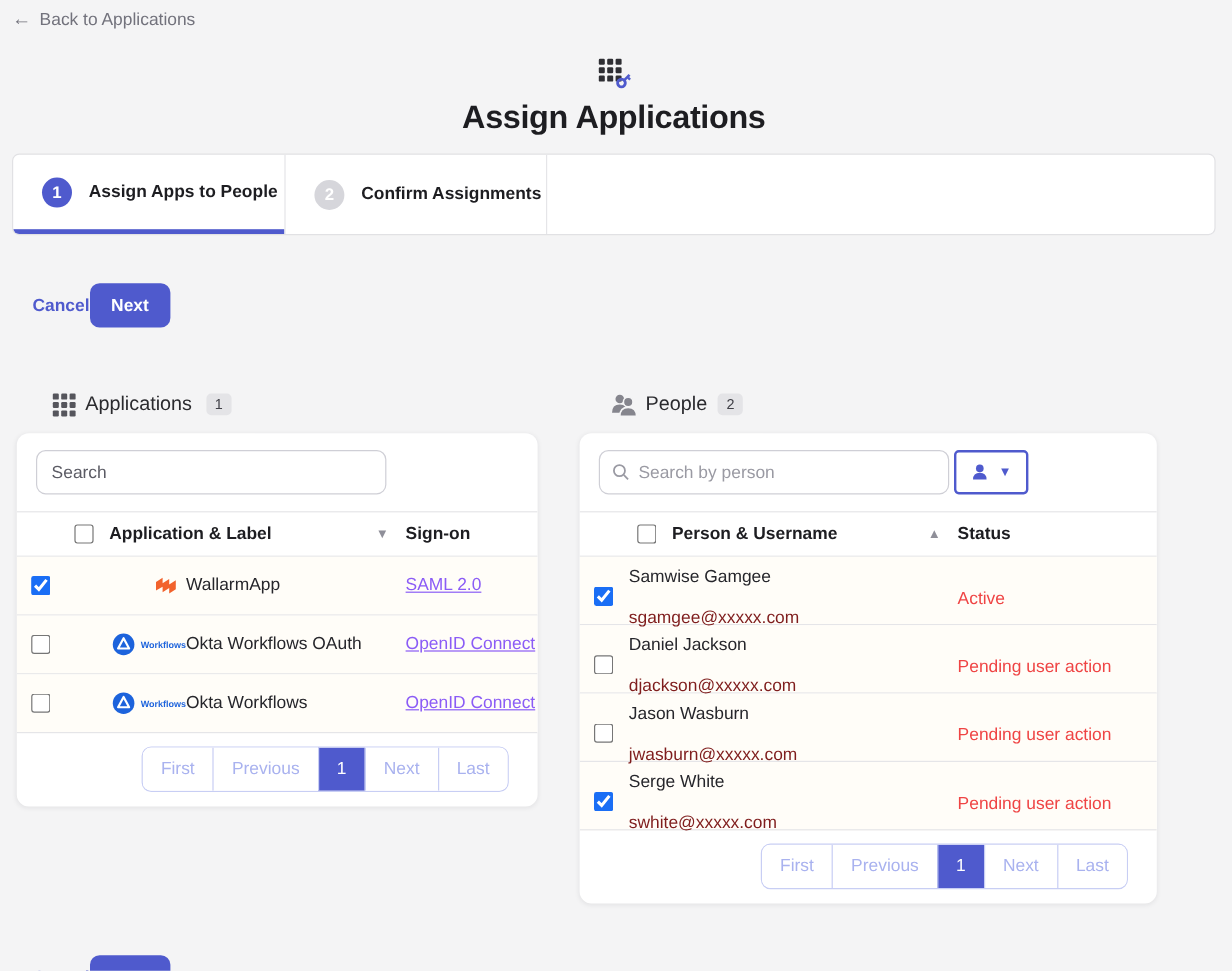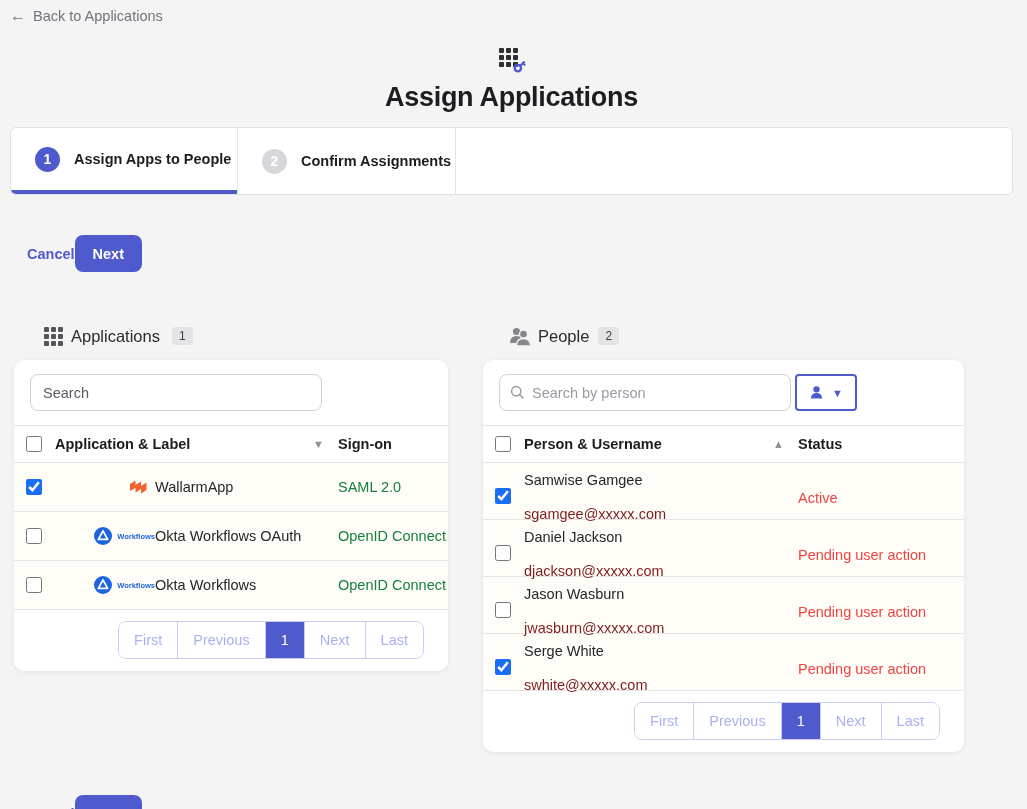--- a/index.html
+++ b/index.html
@@ -75,32 +75,32 @@
   .search-row{display:flex;align-items:center;gap:2px;padding:14px 16px;}
   .search-input{width:292px;height:37px;border:1px solid var(--input-border);border-radius:8px;padding:0 12px;font-size:14.5px;font-family:inherit;color:#3a3a40;outline:none;background:#fff;}
   .search-input::placeholder{color:#5b5b64;opacity:1;}
   .search-wrap{width:292px;height:37px;border:1px solid var(--input-border);border-radius:8px;display:flex;align-items:center;padding:0 10px;background:#fff;gap:7px;}
   .search-wrap input{border:none;outline:none;flex:1;font-size:14.5px;font-family:inherit;color:#3a3a40;background:transparent;}
   .search-wrap input::placeholder{color:#9a9aa3;opacity:1;}
   .filter-btn{height:37px;width:62px;border:2px solid var(--accent);border-radius:4px;background:#fff;display:flex;align-items:center;justify-content:center;gap:8px;cursor:pointer;margin-left:2px;}
   .filter-btn .caret{color:var(--accent);font-size:11px;}
 
   
-  .thead{display:flex;align-items:center;height:38px;border-top:1px solid var(--border);border-bottom:1px solid var(--border);font-weight:bold;font-size:14.5px;}
+  .thead{display:flex;align-items:center;height:38px;border-top:1px solid var(--border);border-bottom:1px solid var(--border);font-weight:bold;font-size:14.5px;padding-left:36px;}
   .cb-cell{width:41px;display:flex;justify-content:flex-start;padding-left:12px;flex:0 0 auto;}
   input[type=checkbox]{width:16px;height:16px;accent-color:var(--checkbox);cursor:pointer;}
   .sort-caret{color:#8f8f99;font-size:11px;margin-right:14px;}
   .hdr-main{flex:1;display:flex;align-items:center;justify-content:space-between;}
   .col2-left{width:110px;flex:0 0 auto;}
   .col2-right{width:166px;flex:0 0 auto;}
 
   .app-row{display:flex;align-items:center;height:49px;border-bottom:1px solid var(--border);background:var(--row-bg);}
   .app-logo-cell{width:100px;display:flex;align-items:center;justify-content:flex-end;flex:0 0 auto;}
   .app-name{flex:1;font-size:14.5px;color:#26262b;}
-  .app-signon{width:110px;font-size:14.5px;color:#15803d;flex:0 0 auto;}
+  .app-signon{width:110px;font-size:14.5px;color:#8b5cf6;flex:0 0 auto;text-decoration:underline;}
   .wf-logo{display:flex;align-items:center;gap:4px;}
   .wf-logo .wf-text{color:var(--workflows);font-size:7.5px;font-weight:bold;}
 
   .person-row{display:flex;align-items:center;height:57px;border-bottom:1px solid var(--border);background:var(--row-bg);padding-top:11px;}
   .person-cb{width:41px;padding-left:12px;flex:0 0 auto;padding-top:2px;}
   .person-main{flex:1;}
   .person-name{font-size:14.5px;color:#26262b;}
   .person-email{font-size:14.5px;color:#7f1d1d;margin-top:18px;}
   .person-status{width:166px;font-size:14.5px;color:#ef4444;flex:0 0 auto;padding-top:2px;}
 

